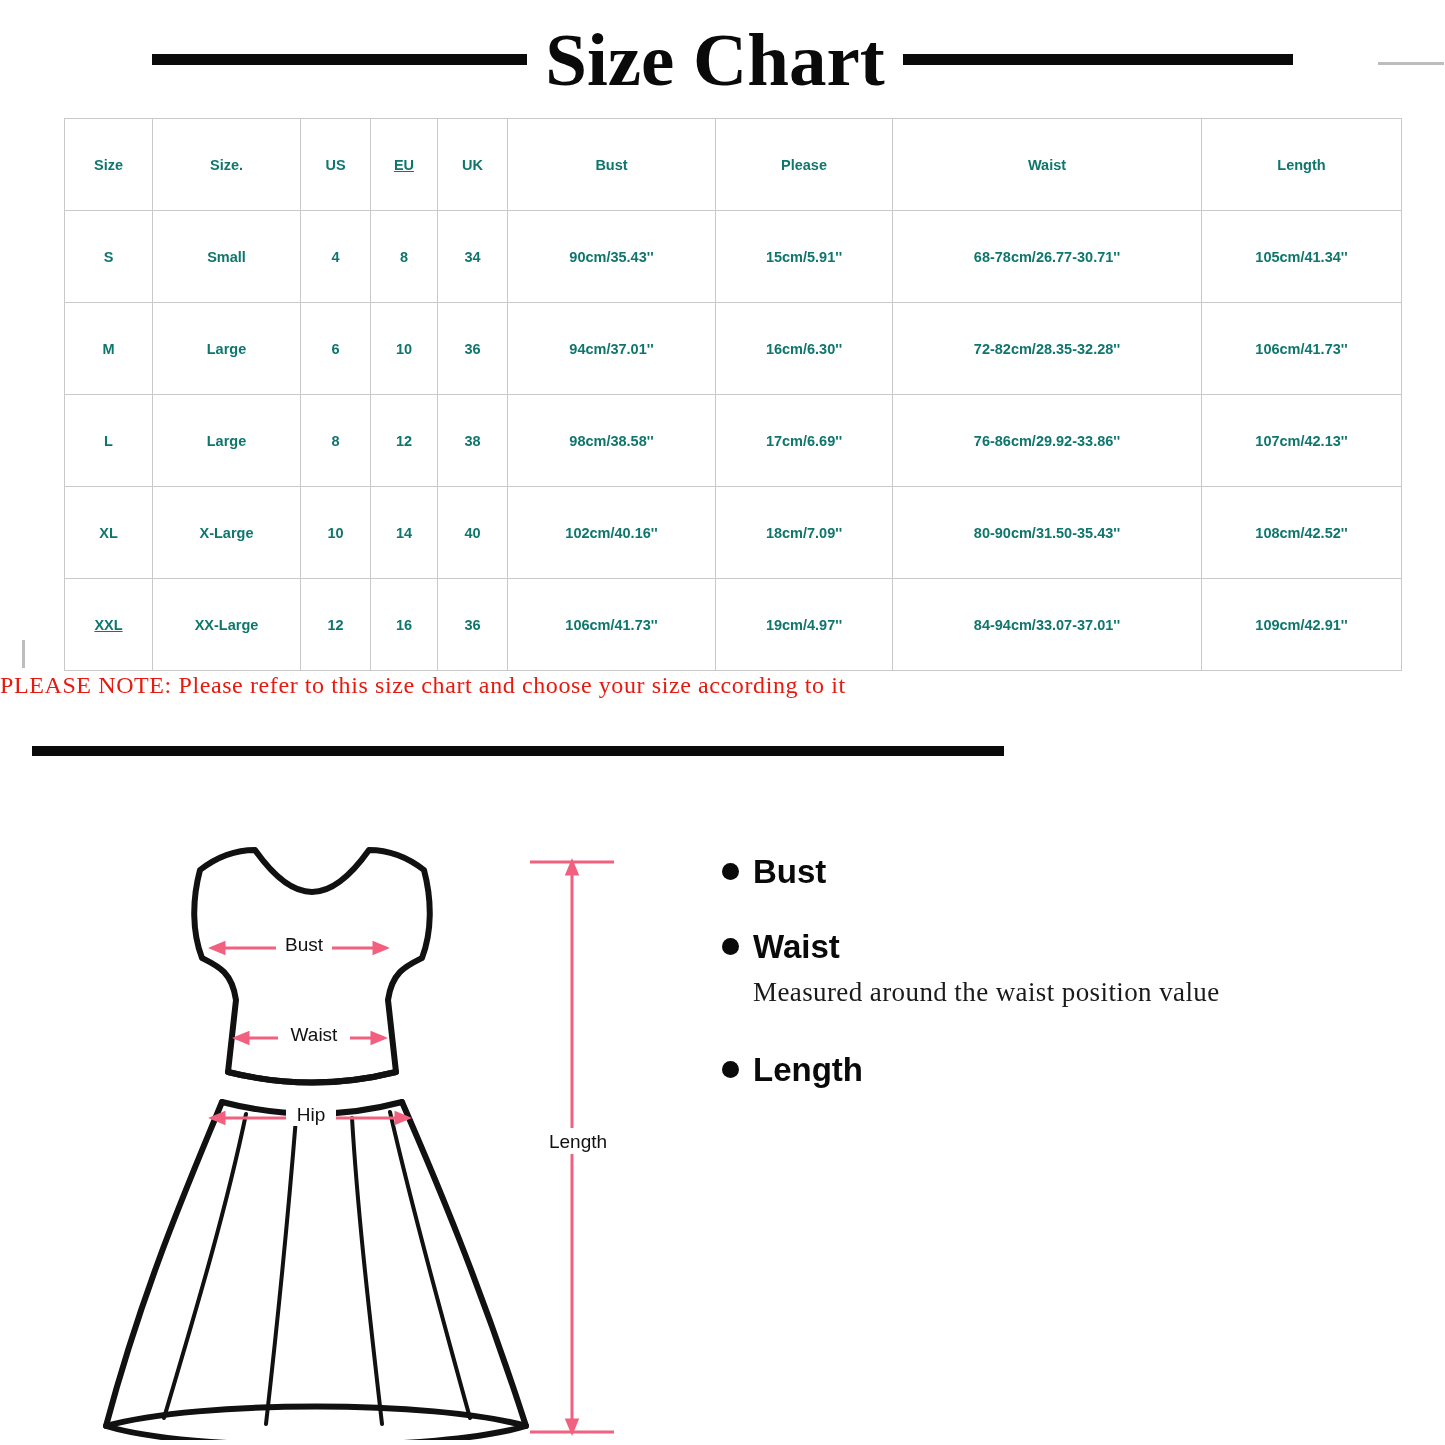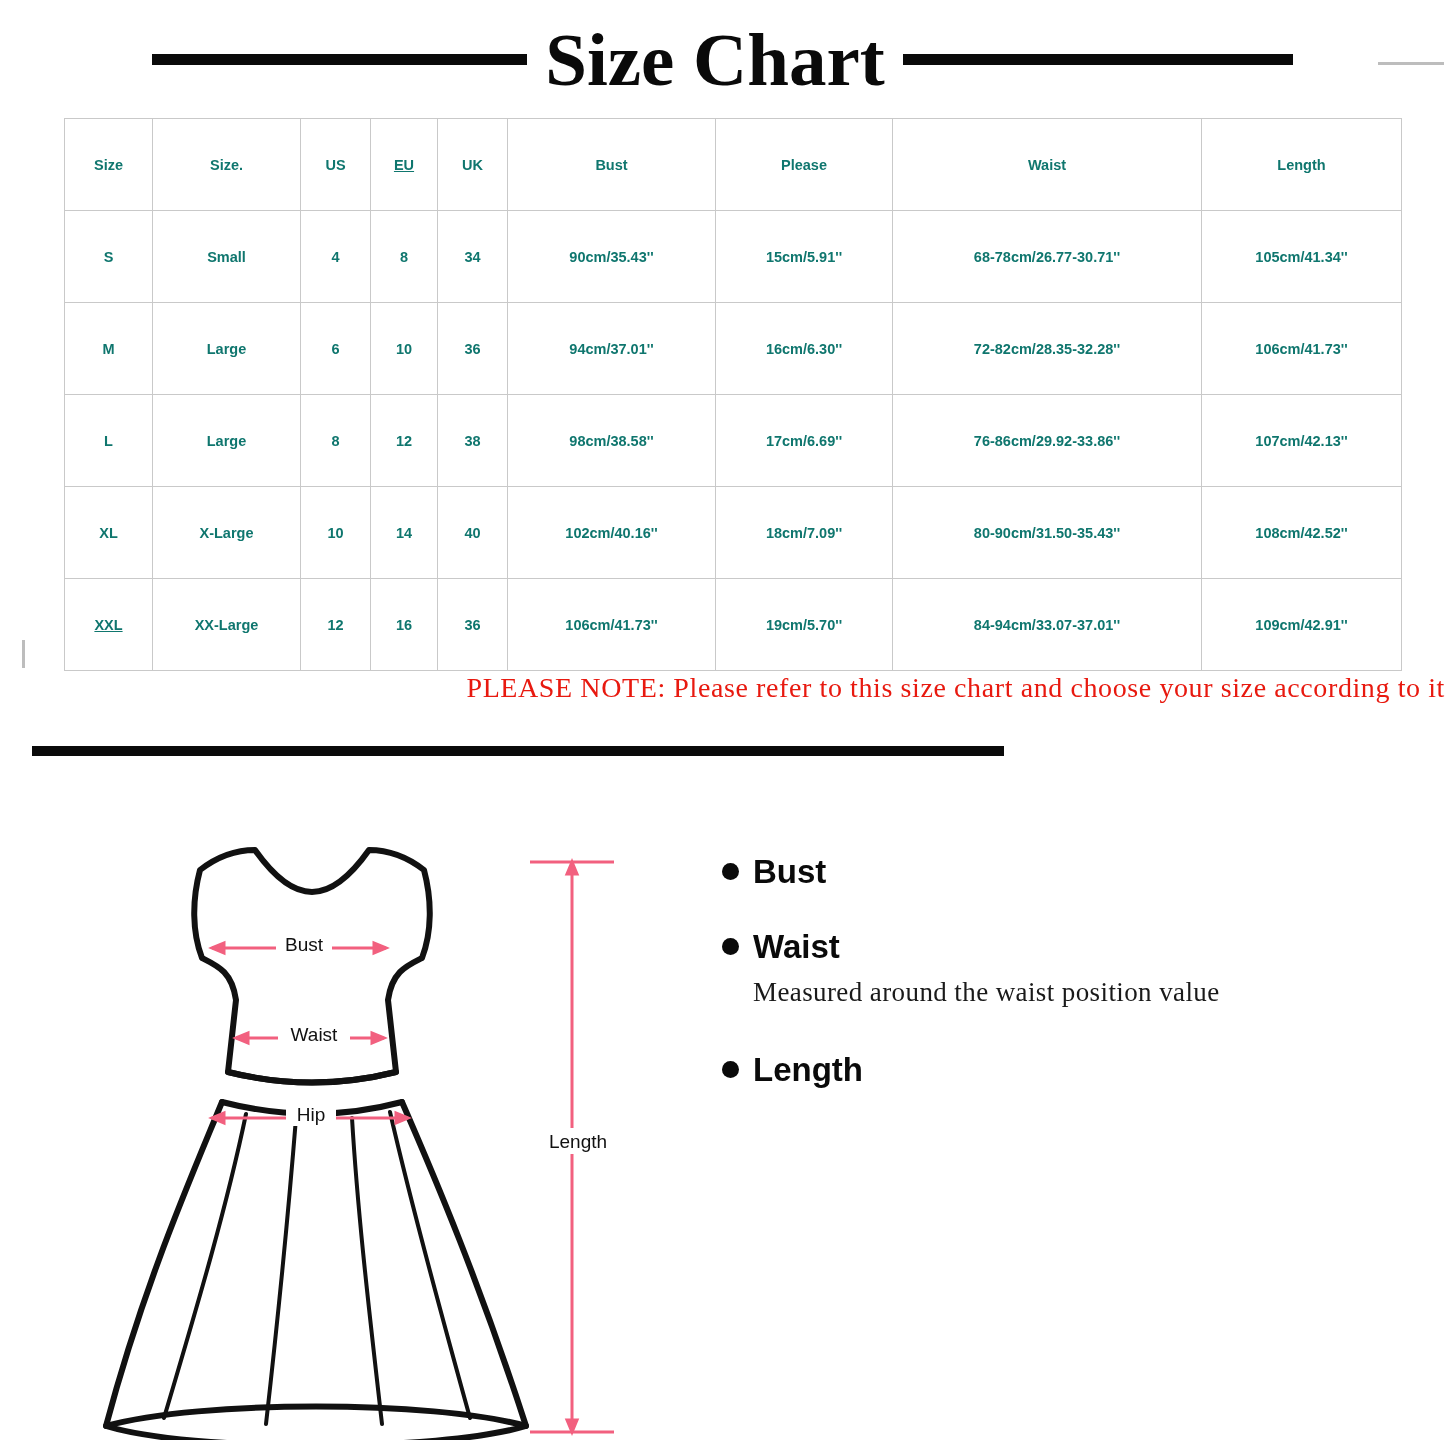--- a/index.html
+++ b/index.html
@@ -67,24 +67,24 @@
   col.c-uk { width: 70px; }
   col.c-bust { width: 208px; }
   col.c-sleeve { width: 177px; }
   col.c-waist { width: 309px; }
   col.c-length { width: 200px; }
   .u-underline { text-decoration: underline; }
 
   .note {
     position: absolute;
     top: 672px; left: 0; width: 1445px;
-    text-align: right;
+    text-align: left;
     color: #e8190f;
     font-family: "Liberation Serif", serif;
-    font-size: 28px;
+    font-size: 24px;
     letter-spacing: 0.6px;
     white-space: nowrap;
   }
 
   
   .htm-block { position: absolute; top: 730px; left: 32px; width: 1000px; }
   .htm-head { display: flex; align-items: center; }
   .htm-ring {
     width: 45px; height: 45px; border-radius: 50%;
     border: 11px solid #ef3e10;
@@ -229,21 +229,21 @@
           <td>80-90cm/31.50-35.43''</td>
           <td>108cm/42.52''</td>
         </tr>
         <tr>
           <td class="u-underline">XXL</td>
           <td>XX-Large</td>
           <td>12</td>
           <td>16</td>
           <td>36</td>
           <td>106cm/41.73''</td>
-          <td>19cm/5.70''</td>
+          <td>19cm/4.97''</td>
           <td>84-94cm/33.07-37.01''</td>
           <td>109cm/42.91''</td>
         </tr>
       </tbody>
     </table>
   </div>
 
   <div class="note">PLEASE NOTE: Please refer to this size chart and choose your size according to it</div>
 
   <div class="htm-block">

